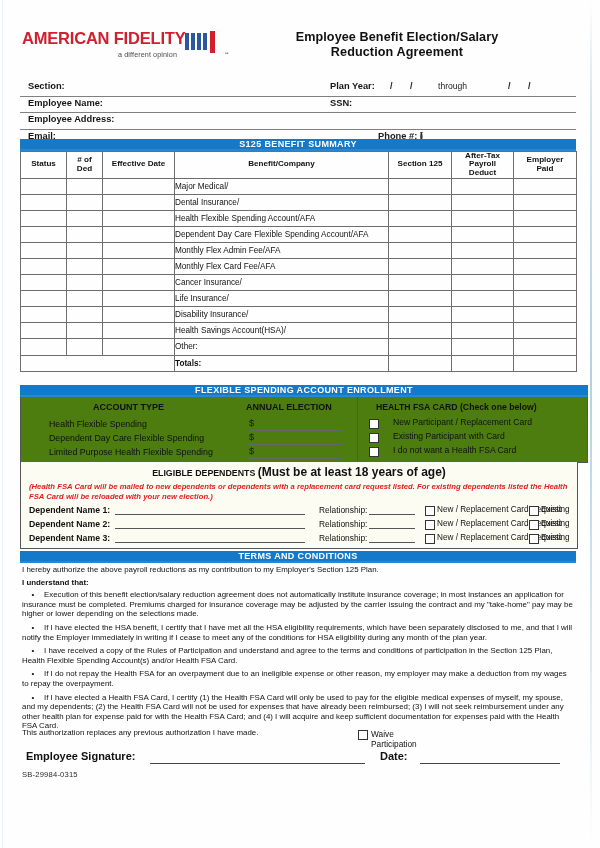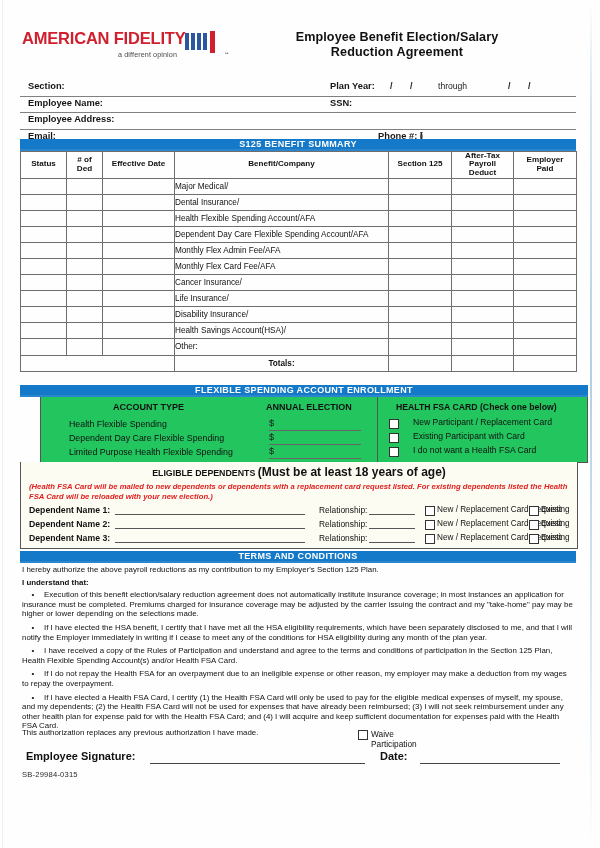--- a/index.html
+++ b/index.html
@@ -194,41 +194,40 @@
     height: 26px;
     font-size: 8.1px;
   }
   td.bname {
     text-align: left;
     padding-left: 4px;
     font-size: 8.4px;
     vertical-align: middle;
   }
   td.totals-label {
-    text-align: center;
+    text-align: left;
     padding-right: 5px;
     font-weight: bold;
     font-size: 8.4px;
     border-left: none;
   }
   td.blank-left { border: none; }
 
   
   .fsa {
     position: absolute;
     left: 20px; top: 385px;
     width: 568px;
   }
   .fsa-body {
     border: 1.2px solid #555;
     border-top: none;
-    background: #22c55e;
+    background: #4d7c0f;
     height: 65px;
     position: relative;
-    margin-left: 20px;
   }
   .fsa-col-div {
     position: absolute;
     left: 336px; top: 0; bottom: 0;
     width: 1px; background: #555;
   }
   .fsa-hdr {
     position: absolute;
     font-size: 9px;
     font-weight: bold;

